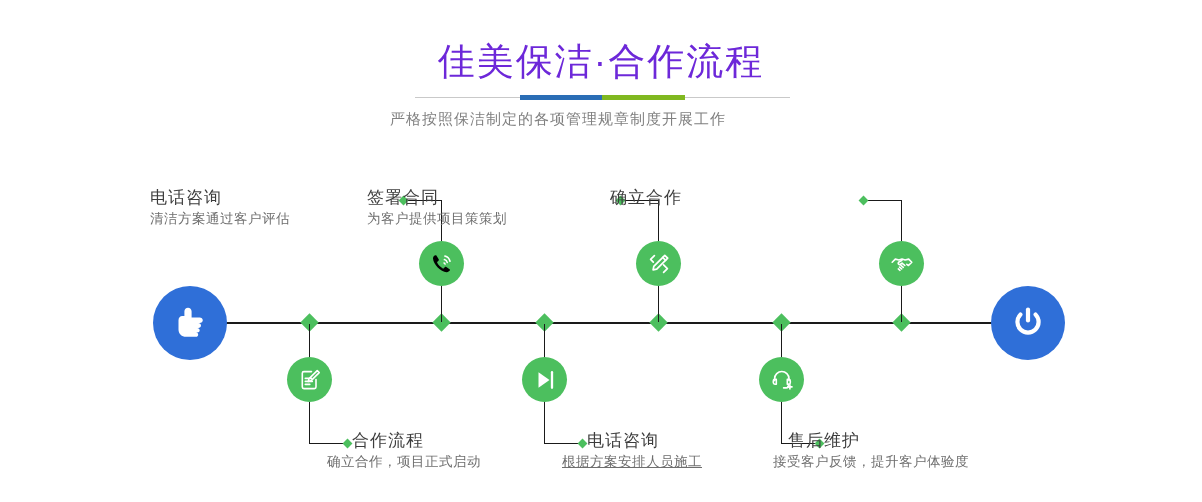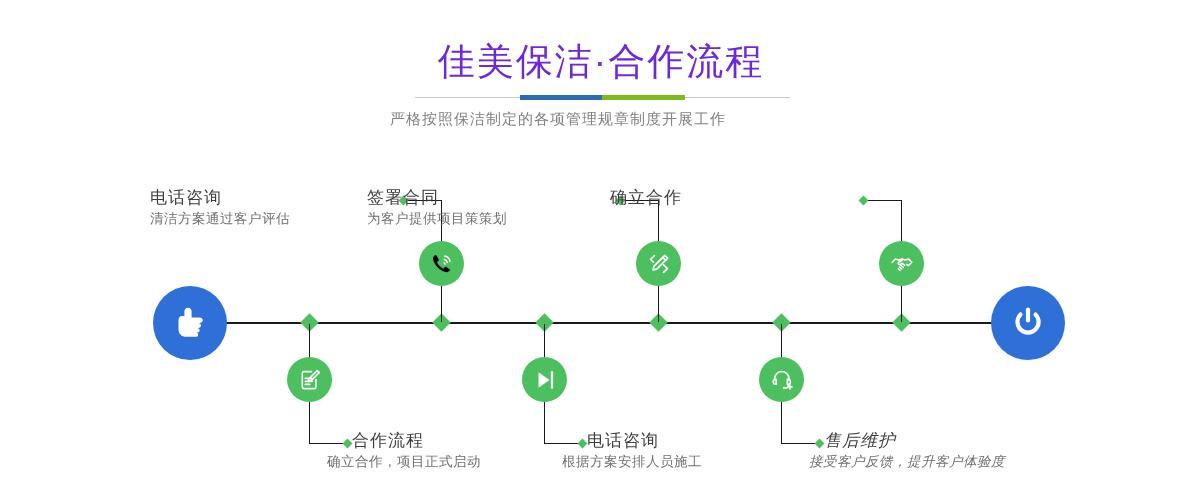--- a/index.html
+++ b/index.html
@@ -208,39 +208,39 @@
   <div class="bubble" style="left:522px;top:357px;">
     <span>
       <svg width="26" height="26" viewBox="0 0 26 26">
         <path d="M6.5 5.2l11 7.8-11 7.8z" fill="#ffffff"></path>
         <path d="M20 5.2v15.6" stroke="#ffffff" stroke-width="2.3" stroke-linecap="round"></path>
       </svg>
     </span>
   </div>
   <div class="lbl bot" style="left:587px;top:430px;width:260px;">
     <div class="name">电话咨询</div>
-    <div class="desc" style="margin-left:-25px;">根据方案安排人员施工</div>
+    <div class="desc" style="margin-left:-25px;text-decoration:underline;">根据方案安排人员施工</div>
   </div>
 
   <div class="diamond" style="left:775px;top:316px;"></div>
   <div class="vline" style="left:781px;top:324px;height:119px;"></div>
   <div class="hline" style="left:781px;top:443px;width:38px;"></div>
   <div class="tip" style="left:816px;top:440px;"></div>
   <div class="bubble" style="left:759px;top:357px;">
     <span>
       <svg width="26" height="26" viewBox="0 0 26 26">
         <g stroke="#ffffff" stroke-width="1.6" fill="none" stroke-linecap="round" stroke-linejoin="round">
           <path d="M5.6 13.6v-1.9a7.2 7.2 0 0 1 14.4 0v1.9"></path>
           <path d="M5.6 12.4h1.7v4.8H5.9a1.6 1.6 0 0 1-1.6-1.6v-1.6a1.6 1.6 0 0 1 1.3-1.6z"></path>
           <path d="M20 12.4h-1.7v4.8h1.4a1.6 1.6 0 0 0 1.6-1.6v-1.6a1.6 1.6 0 0 0-1.3-1.6z"></path>
           <path d="M19.4 17.4v1.3a2.2 2.2 0 0 1-2.2 2.2h-2.6"></path>
           <path d="M18.8 19.9h4.2"></path>
           <path d="M20.9 17.8v4.2"></path>
         </g>
       </svg>
     </span>
   </div>
-  <div class="lbl bot" style="left:824px;top:430px;width:290px;font-style:italic;">
+  <div class="lbl bot" style="left:788px;top:430px;width:290px;">
     <div class="name">售后维护</div>
     <div class="desc" style="margin-left:-15px;">接受客户反馈，提升客户体验度</div>
   </div>
 
 </div>
 
 </body></html>

